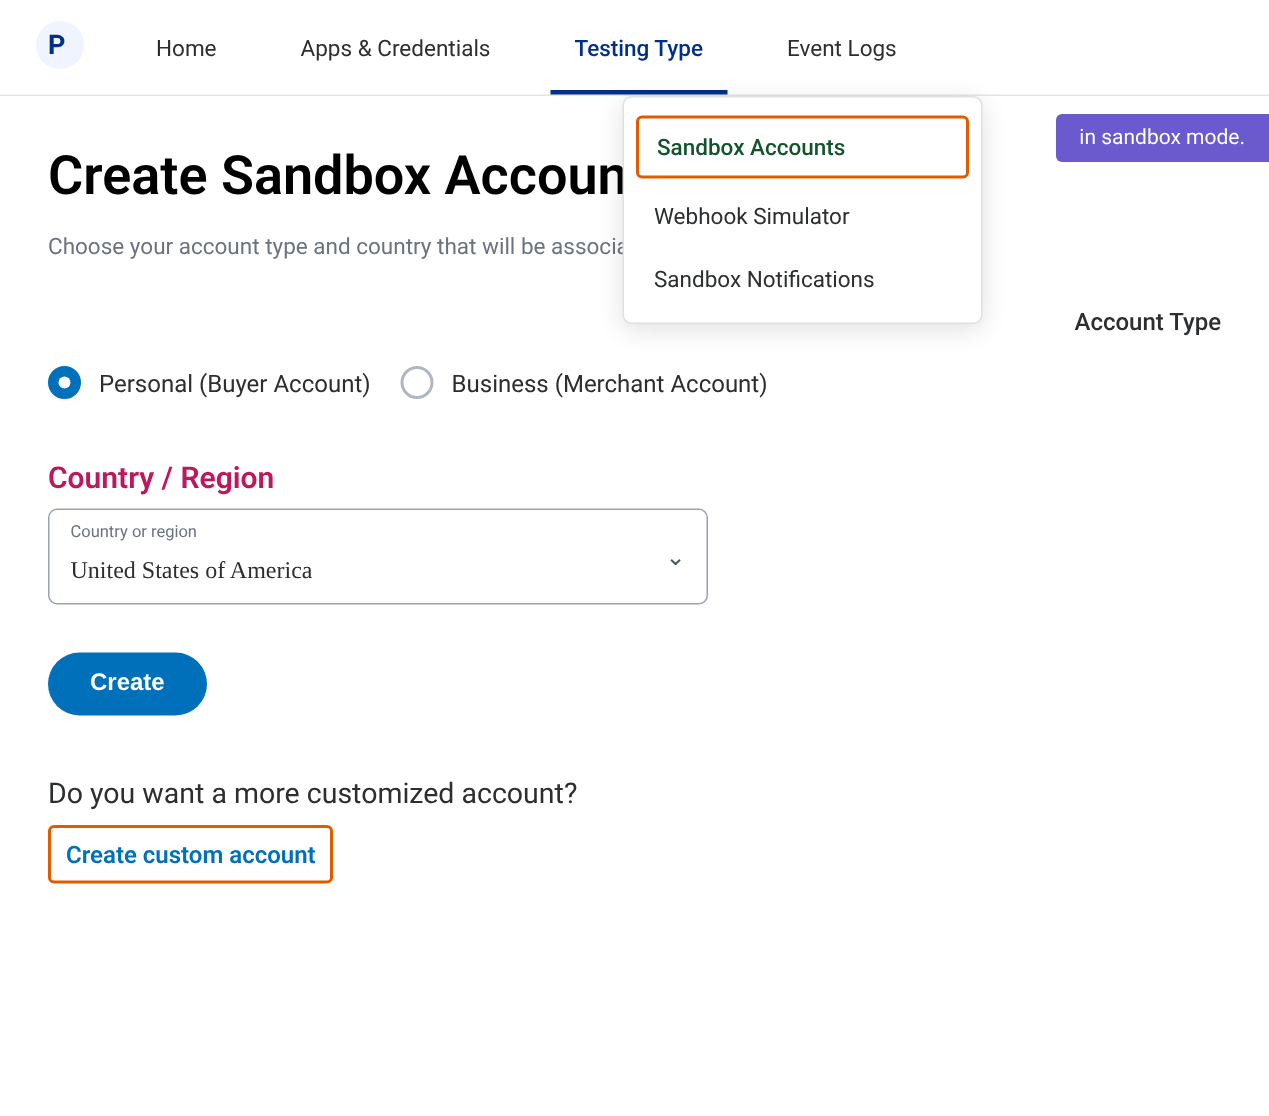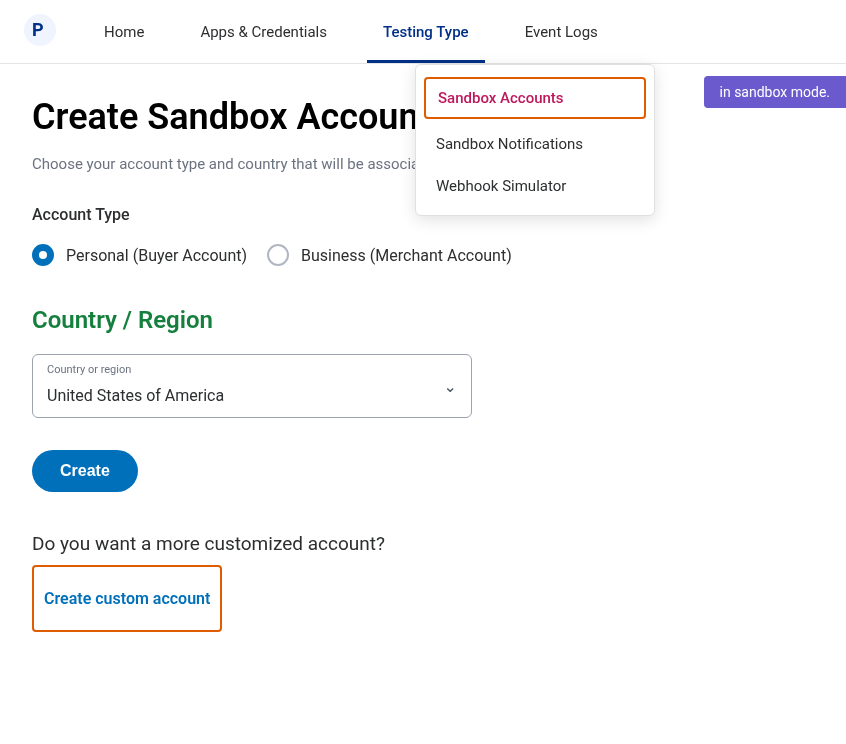--- a/index.html
+++ b/index.html
@@ -75,21 +75,21 @@
     .dropdown-item {
       padding: 12px 20px;
       font-size: 15px;
       color: #2c2e2f;
       cursor: pointer;
       display: block;
     }
     .dropdown-item.highlighted {
       border: 2px solid #e05c00;
       border-radius: 4px;
-      color: #be185d;
+      color: #14532d;
       font-weight: 500;
       margin: 4px 8px;
       padding: 10px 12px;
     }
 
     
     .sandbox-badge {
       position: absolute;
       right: 0;
       top: 76px;
@@ -117,20 +117,21 @@
       font-size: 15px;
       color: #6b7280;
       margin-bottom: 32px;
     }
 
     .section-label {
       font-size: 16px;
       font-weight: 500;
       color: #2c2e2f;
       margin-bottom: 20px;
+      text-align: right;
     }
 
     
     .radio-group {
       display: flex;
       flex-direction: row;
       gap: 20px;
       margin-bottom: 40px;
     }
     .radio-option {
@@ -167,39 +168,40 @@
     .radio-label {
       font-size: 16px;
       color: #2c2e2f;
     }
 
     
     .country-section {
       margin-bottom: 32px;
     }
     .country-section-title {
-      font-size: 24px;
+      font-size: 20px;
       font-weight: 600;
-      color: #15803d;
-      margin-bottom: 20px;
+      color: #be185d;
+      margin-bottom: 9px;
     }
     .select-label {
       position: absolute;
       top: 8px;
       left: 14px;
       font-size: 11px;
       color: #6b7280;
       pointer-events: none;
     }
     .select-value {
       position: absolute;
       bottom: 12px;
       left: 14px;
       font-size: 16px;
       color: #2c2e2f;
+      font-family: Liberation Serif, serif;
     }
     .select-border-box {
       width: 440px;
       height: 64px;
       border: 1.5px solid #9ca3af;
       border-radius: 6px;
       position: relative;
       display: flex;
       align-items: flex-end;
       padding: 24px 14px 12px;
@@ -233,21 +235,21 @@
     }
     .custom-account-text {
       font-size: 19px;
       color: #2c2e2f;
       margin-bottom: 10px;
     }
     .custom-account-link-wrapper {
       display: inline-block;
       border: 2px solid #e05c00;
       border-radius: 4px;
-      padding: 22px 10px;
+      padding: 8px 10px;
     }
     .custom-account-link {
       font-size: 16px;
       color: #0070ba;
       font-weight: 600;
       cursor: pointer;
       text-decoration: none;
     }
   </style>
 </head>
@@ -274,24 +276,24 @@
       <span>Event Logs</span>
     </div>
   </div>
 </nav>
 
 <div class="dropdown-overlay">
   <div class="dropdown-item highlighted">
     <span>Sandbox Accounts</span>
   </div>
   <div class="dropdown-item">
+    <span>Webhook Simulator</span>
+  </div>
+  <div class="dropdown-item">
     <span>Sandbox Notifications</span>
-  </div>
-  <div class="dropdown-item">
-    <span>Webhook Simulator</span>
   </div>
 </div>
 
 <div class="sandbox-badge">
   <span>in sandbox mode.</span>
 </div>
 
 <div class="main-content">
   <h1 class="page-title">Create Sandbox Account</h1>
   <p class="page-subtitle">Choose your account type and country that will be associated with this account.</p>

